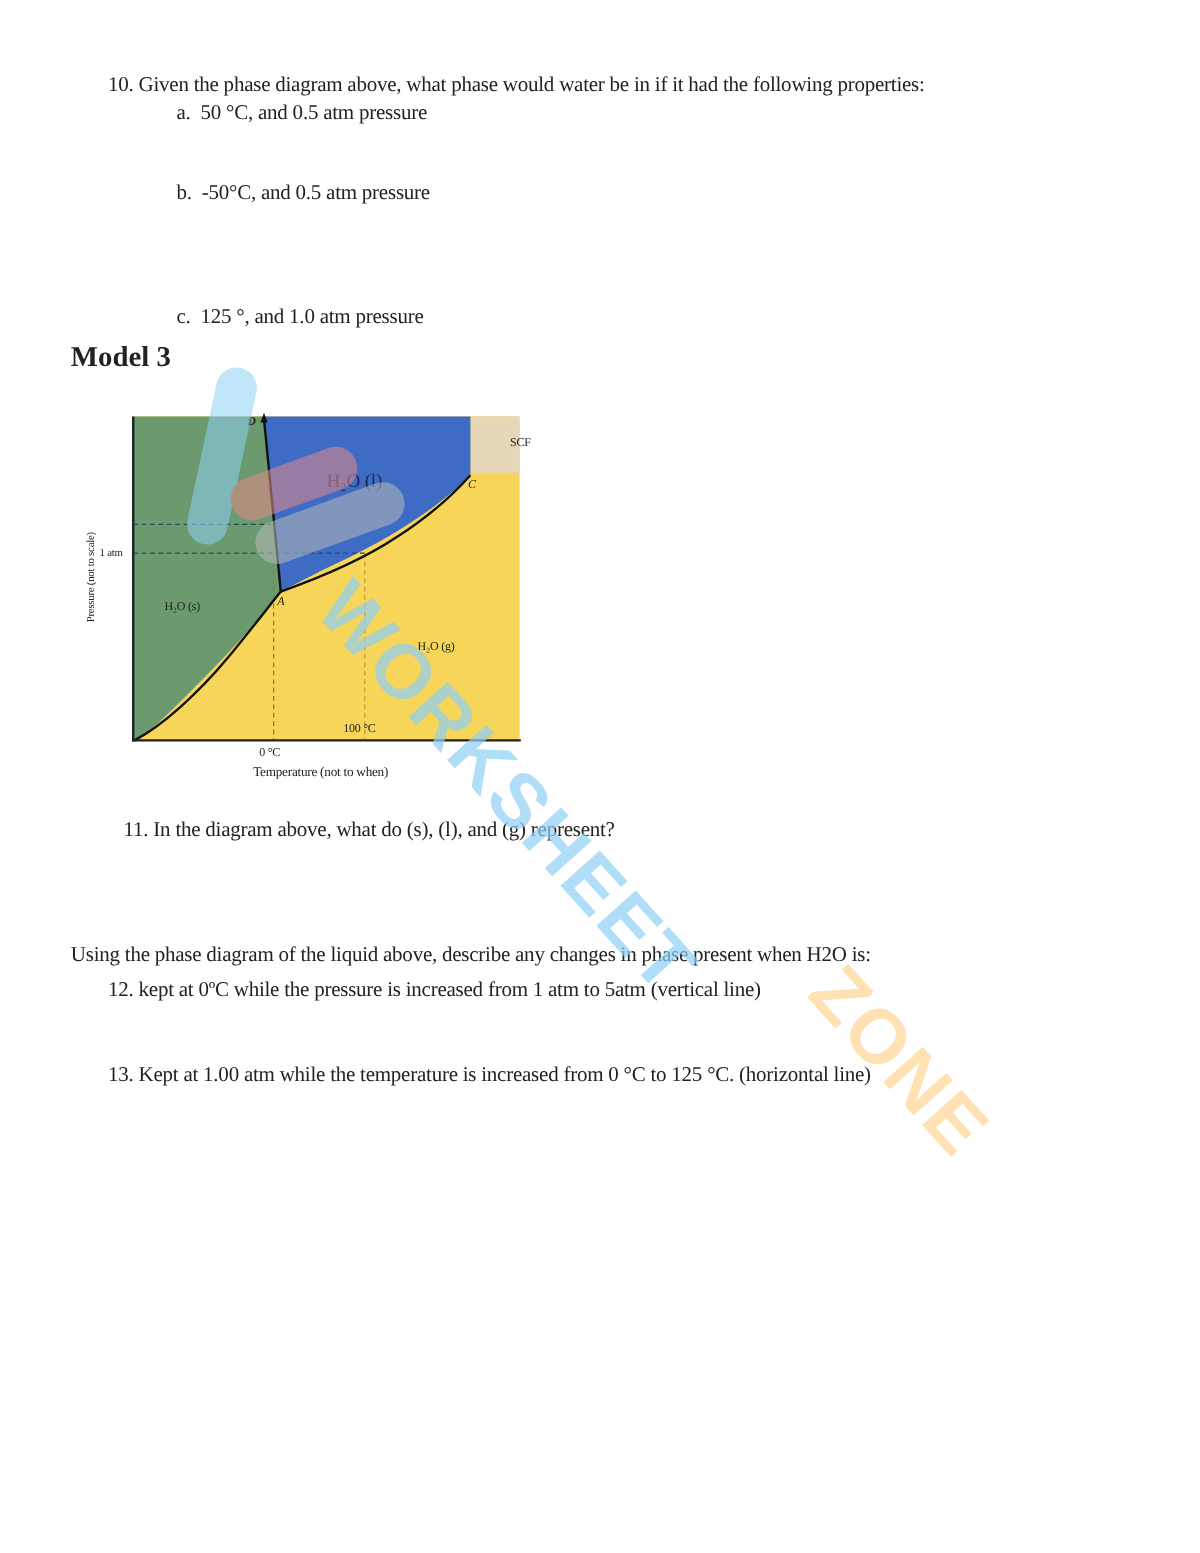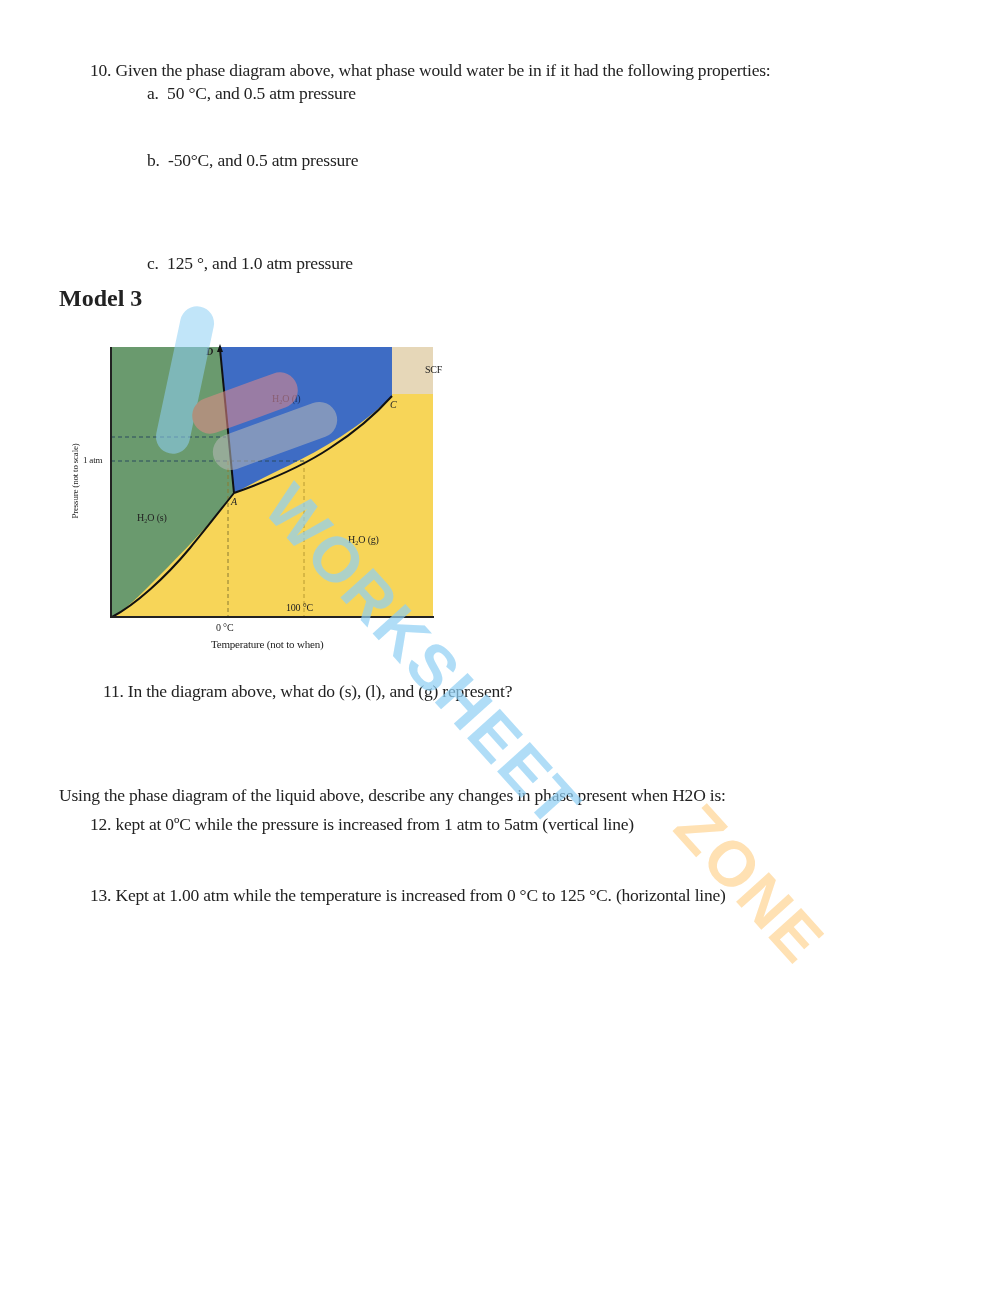--- a/index.html
+++ b/index.html
@@ -47,22 +47,22 @@
   <polygon points="220,344 217,352 223,352" fill="#111"></polygon>
 
   <line x1="111" y1="347" x2="111" y2="618" stroke="#222" stroke-width="2"></line>
   <line x1="110" y1="617" x2="434" y2="617" stroke="#222" stroke-width="2"></line>
 </svg>
 
 <div class="txt" style="left:206px; top:346px; font-size:10px; font-style:italic; font-weight:bold;">D</div>
 <div class="txt" style="left:231px; top:496px; font-size:10px; font-style:italic;">A</div>
 <div class="txt" style="left:390px; top:399px; font-size:10px; font-style:italic;">C</div>
 <div class="txt" style="left:401px; top:364px; font-size:10px;margin-left:24px;">SCF</div>
-<div class="txt" style="left:272px; top:393px; font-size:10px; color:#1a2a55;">H₂O (l)</div>
-<div class="txt" style="left:137px; top:512px; font-size:10px;">H₂O (s)</div>
+<div class="txt" style="left:272px; top:393px; font-size:16px; color:#1a2a55;">H₂O (l)</div>
+<div class="txt" style="left:137px; top:500px; font-size:10px;">H₂O (s)</div>
 <div class="txt" style="left:348px; top:534px; font-size:10px;">H₂O (g)</div>
 <div class="txt" style="left:83px; top:455px; font-size:9px;">1 atm</div>
 <div class="txt" style="left:216px; top:622px; font-size:10px;">0 °C</div>
 <div class="txt" style="left:286px; top:602px; font-size:10px;">100 °C</div>
 <div class="txt" style="left:211px; top:638px; font-size:11px;">Temperature (not to when)</div>
 <div class="txt" style="left:15px; top:476px; font-size:9px; transform: rotate(-90deg); transform-origin: center; width:120px; text-align:center;">Pressure (not to scale)</div>
 
 <div class="txt" style="left:103px; top:681px;">11. In the diagram above, what do (s), (l), and (g) represent?</div>
 <div class="txt" style="left:59px; top:749px;margin-top:36px;">Using the phase diagram of the liquid above, describe any changes in phase present when H2O is:</div>
 <div class="txt" style="left:90px; top:794px;margin-top:20px;">12. kept at 0ºC while the pressure is increased from 1 atm to 5atm (vertical line)</div>

